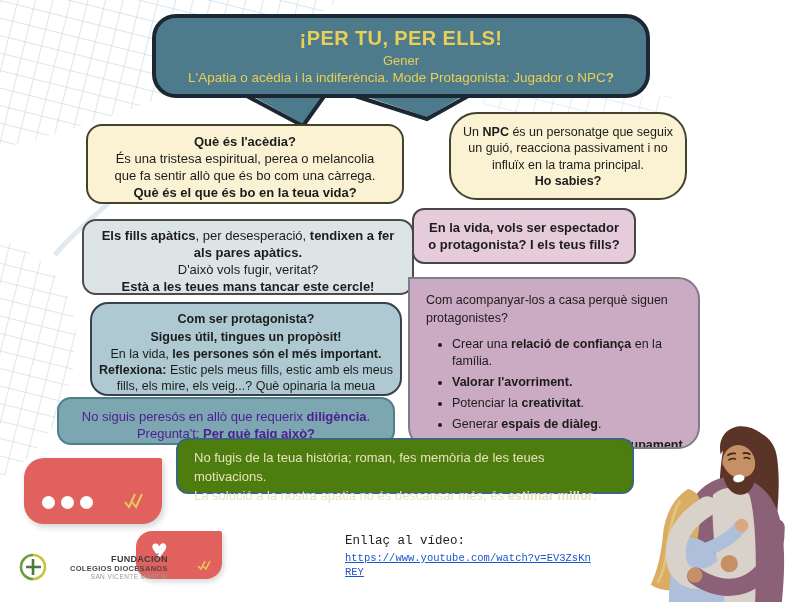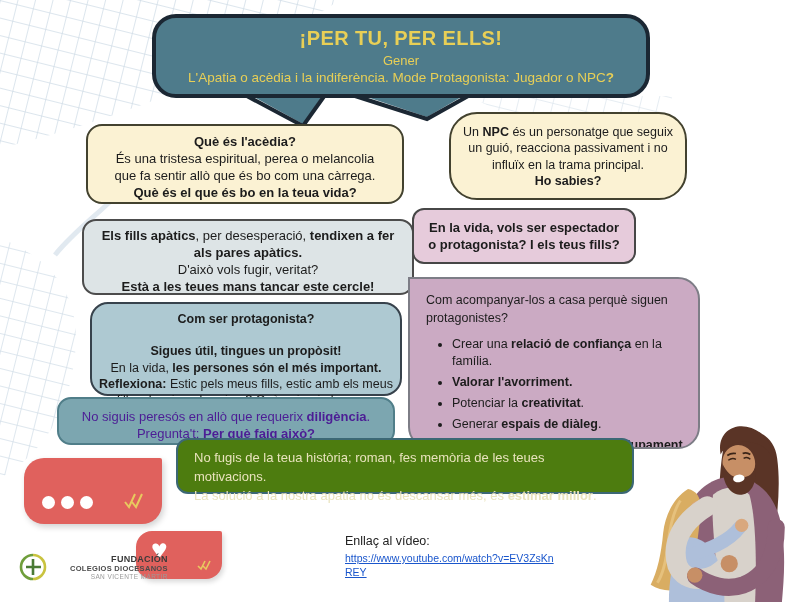--- a/index.html
+++ b/index.html
@@ -45,21 +45,21 @@
   .bubble-espectador {
     left:412px; top:208px; width:224px; height:56px;
     background:#e6cbdb; border:2px solid #474747; border-radius:12px;
     font-size:13px; padding:10px 12px;
   }
   .bubble-protagonista {
     left:90px; top:302px; width:312px; height:94px;
     background:#aec9d2; border:2px solid #37424c; border-radius:18px;
     font-size:12.5px; padding:7px 6px;
   }
-  .bubble-protagonista .p0 { margin-bottom:16px; }
+  .bubble-protagonista .p0 { margin-bottom:2px; }
   .bubble-peresos {
     left:57px; top:397px; width:338px; height:48px;
     background:#7ca6b0; border:2px solid #507e89; border-radius:14px;
     font-size:13px; padding-top:10px; color:#4c1d95;
   }
   .bubble-acompanyar {
     left:408px; top:277px; width:292px; height:172px;
     background:#cbaac3; border:2px solid #7d7d86; border-radius:0 22px 22px 22px;
     font-size:12.5px; padding:12px 14px 4px 16px; overflow:hidden;
   }
@@ -87,21 +87,21 @@
   }
   .heart-glyph { position:absolute; left:15px; top:3px; font-size:28px; color:#ffffff; }
   .dbl-check { position:absolute; }
 
   
   .logo { left:16px; top:550px; display:flex; align-items:center; gap:20px; z-index:6;text-align:right; }
   .logo-text div:nth-child(1) { font-size:9px; font-weight:bold; color:#3a3a3a; letter-spacing:.3px; }
   .logo-text div:nth-child(2) { font-size:7.5px; font-weight:bold; color:#4a4a4a; letter-spacing:.3px; }
   .logo-text div:nth-child(3) { font-size:6.5px; color:#9a9a9a; letter-spacing:.4px; }
 
-  .video-block { left:345px; top:534px; z-index:6; }
+  .video-block { left:345px; top:534px; z-index:6;font-family:Liberation Mono, monospace; }
   .video-label { font-size:12.5px; color:#222; margin-bottom:3px; }
   .video-link { font-size:10.5px; color:#1a56cc; text-decoration:underline; cursor:pointer; line-height:1.35; display:block; }
 
   .illustration { left:628px; top:420px; z-index:5; }
 </style>
 </head>
 <body>
 
 <div class="canvas">
 

